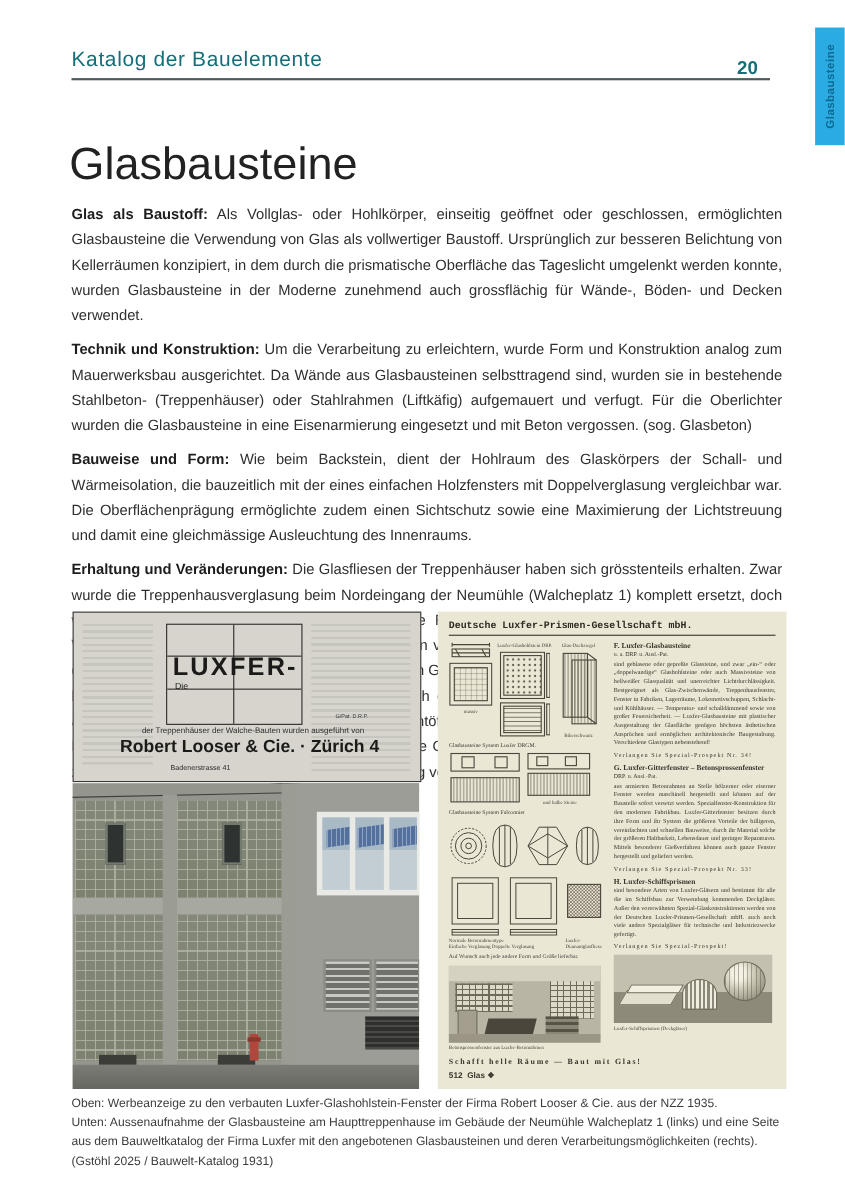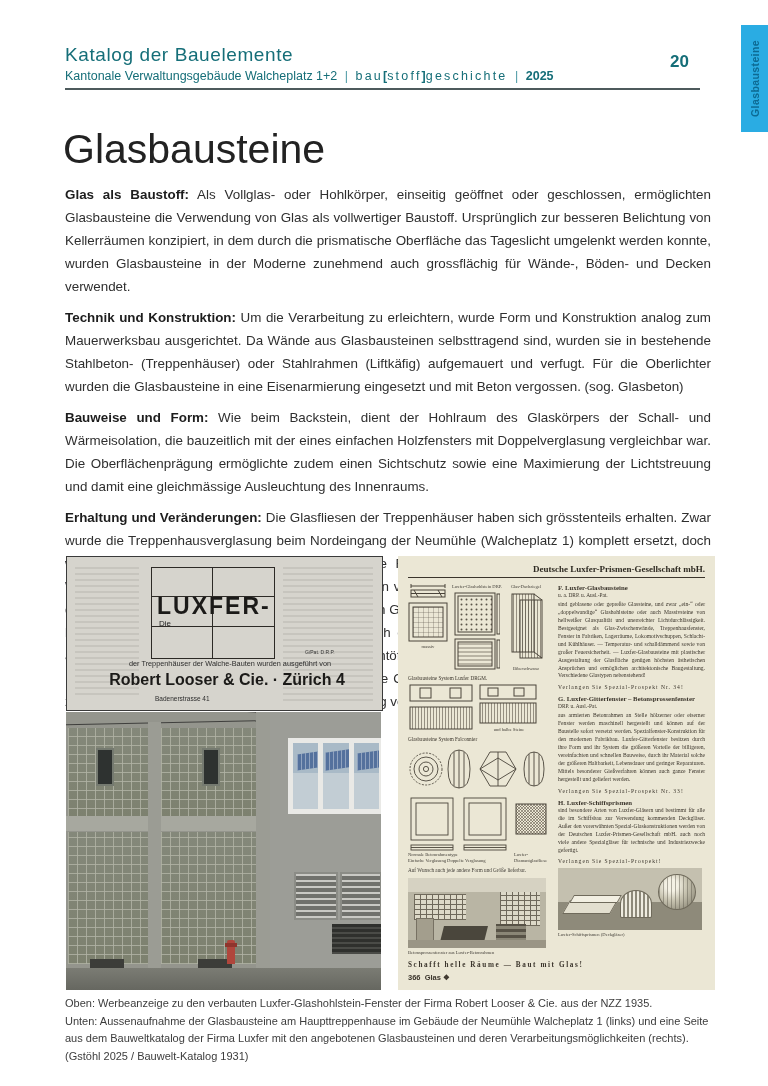--- a/index.html
+++ b/index.html
@@ -66,21 +66,21 @@
      transform:skewY(-8deg);}
   .louver{position:absolute;background:repeating-linear-gradient(0deg,#c9c9c4 0 2px,#70716c 2px 6px);border:2px solid #8b8c86;}
   .grille{position:absolute;background:repeating-linear-gradient(0deg,#4a4b47 0 2px,#2f302d 2px 5px);}
   .hydrant{position:absolute;left:161px;top:228px;width:8px;height:24px;background:#b0463c;border-radius:2px 2px 0 0;}
   .hydrant:before{content:"";position:absolute;left:-2px;top:3px;width:12px;height:4px;background:#8f352d;}
   .vent{position:absolute;height:9px;background:#3c3d39;}
   .asphalt{position:absolute;left:0;top:256px;width:100%;height:22px;background:linear-gradient(180deg,#7b7c74,#666760);}
   
   .catalog{left:398px;top:556px;width:317px;height:434px;background:#ebe7d5;color:#3b352c;
     font-family:"Liberation Serif",serif;padding:8px 10px;box-sizing:border-box;}
-  .cat-title{text-align:right;font-family:Liberation Serif, serif;font-weight:bold;font-size:9px;color:#2e2a22;}
+  .cat-title{text-align:left;font-family:Liberation Mono, monospace;font-weight:bold;font-size:9px;color:#2e2a22;}
   .cat-rule{border-bottom:1.4px solid #3b352c;margin:3px 0 6px 0;}
   .cat-cols{display:flex;gap:8px;}
   .cat-left{width:142px;flex:none;}
   .cat-right{width:147px;flex:none;}
   .cat-lbl{font-size:4.6px;color:#44403a;line-height:1.3;}
   .cat-sys{font-size:5.2px;margin:3px 0 2px 0;color:#3b352c;}
   .diag-row{display:flex;gap:4px;align-items:flex-start;}
   .diag-col{display:flex;flex-direction:column;align-items:center;gap:2px;}
   svg.diag{display:block;}
   .cat-h{font-size:6.8px;font-weight:bold;margin:5px 0 1px 0;}
@@ -119,27 +119,20 @@
      background:repeating-linear-gradient(90deg,rgba(90,86,74,.45) 0 1px,transparent 1px 4px);}
   
   .caption{position:absolute;left:65px;top:995px;width:650px;font-size:11px;line-height:17.5px;color:#3c3c3c;}
   .caption p{margin:0;}
 </style>
 </head>
 <body>
 
 <div class="header">
   <h1 class="header-title">Katalog der Bauelemente</h1>
-  <div class="header-sub">
-    <span>Kantonale Verwaltungsgebäude Walcheplatz 1+2</span>
-    <span class="sep">|</span>
-    <span class="brand-seg">bau</span><span class="brand-br">[</span><span class="brand-seg">stoff</span><span class="brand-br">]</span><span class="brand-seg">geschichte</span>
-    <span class="sep">|</span>
-    <span class="year">2025</span>
-  </div>
   <div class="header-rule"></div>
 </div>
 <div class="page-number">20</div>
 
 <div class="side-tab">
   <span>Glasbausteine</span>
 </div>
 
 <h2 class="main-title">Glasbausteine</h2>
 
@@ -354,20 +347,20 @@
         <div class="pr-bg"></div>
         <div class="pr-slab"></div>
         <div class="pr-dome"></div>
         <div class="pr-ball"></div>
       </div>
       <div class="cat-caption">Luxfer-Schiffsprismen (Deckgläser)</div>
     </div>
   </div>
   <div class="cat-slogan">Schafft helle Räume — Baut mit Glas!</div>
   <div class="cat-footer">
-    <span>366</span>&nbsp;&nbsp;<span>Glas</span> <span>❖</span>
+    <span>512</span>&nbsp;&nbsp;<span>Glas</span> <span>❖</span>
   </div>
 </figure>
 
 <div class="caption">
   <p>Oben: Werbeanzeige zu den verbauten Luxfer-Glashohlstein-Fenster der Firma Robert Looser &amp; Cie. aus der NZZ 1935.</p>
   <p>Unten: Aussenaufnahme der Glasbausteine am Haupttreppenhause im Gebäude der Neumühle Walcheplatz 1 (links) und eine Seite aus dem Bauweltkatalog der Firma Luxfer mit den angebotenen Glasbausteinen und deren Verarbeitungsmöglichkeiten (rechts). (Gstöhl 2025 / Bauwelt-Katalog 1931)</p>
 </div>
 
 </body></html>

